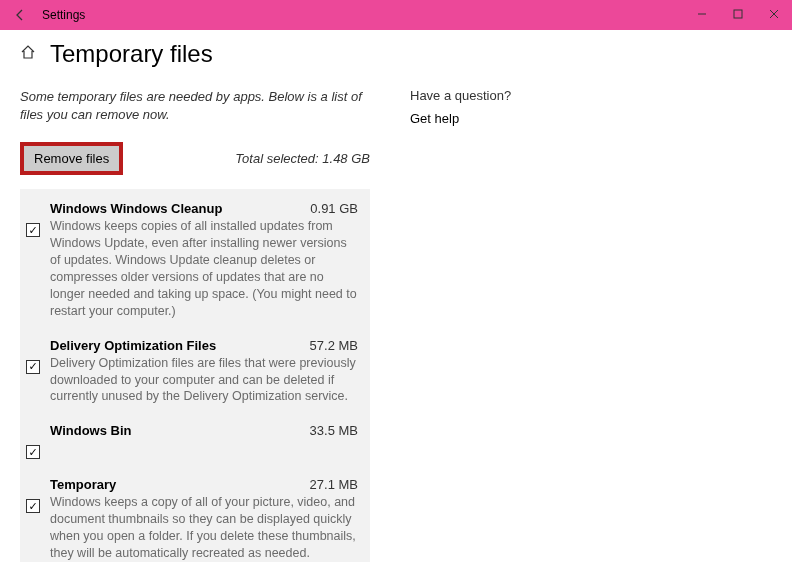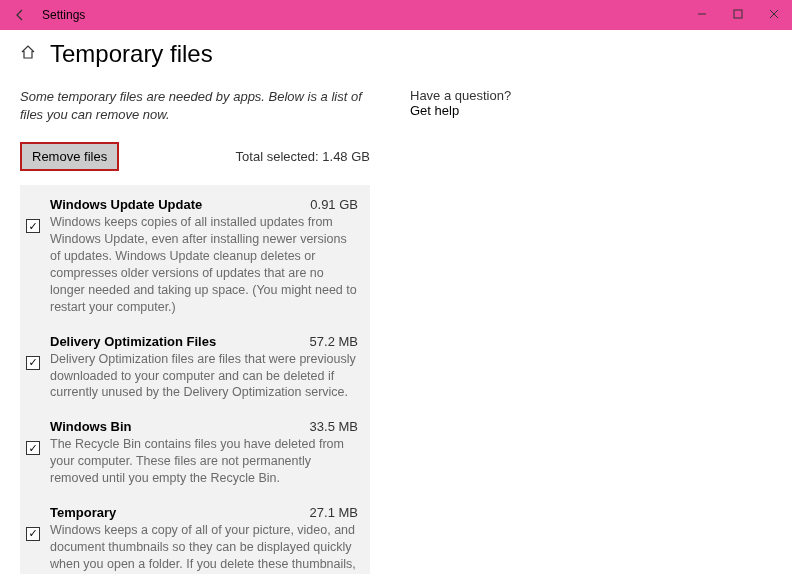--- a/index.html
+++ b/index.html
@@ -79,29 +79,30 @@
     font-style: italic;
   }
   .action-row {
     display: flex;
     align-items: center;
     justify-content: space-between;
     margin-bottom: 14px;
   }
   .remove-btn {
     background: #ccc;
-    border: 2px solid #b91c1c;
+    border: 4px solid #b91c1c;
     padding: 5px 10px;
     font-size: 13px;
     font-family: inherit;
     cursor: pointer;
   }
   .total {
     font-size: 13px;
     color: #333;
+    font-style: italic;
   }
   .list {
     background: #f2f2f2;
     padding: 12px 12px 0 6px;
   }
   .item {
     display: flex;
     align-items: flex-start;
     gap: 10px;
     margin-bottom: 18px;
@@ -140,21 +141,21 @@
     color: #6b6b6b;
     line-height: 1.35;
     margin-top: 2px;
   }
   .right {
     padding-top: 0;
     font-size: 13px;
   }
   .right .q {
     color: #333;
-    margin-bottom: 0;
+    margin-bottom: 8px;
   }
   .right .help {
     color: #000000;
     cursor: pointer;
   }
 </style>
 </head>
 <body>
 
 <div class="titlebar">
@@ -198,21 +199,21 @@
     <div class="action-row">
       <button class="remove-btn">Remove files</button>
       <span class="total">Total selected: 1.48 GB</span>
     </div>
     <div class="list">
 
       <div class="item">
         <div class="checkbox">✓</div>
         <div class="item-body">
           <div class="item-head">
-            <span class="item-title">Windows Update Update</span>
+            <span class="item-title">Windows Windows Cleanup</span>
             <span class="item-size">0.91 GB</span>
           </div>
           <div class="item-desc">Windows keeps copies of all installed updates from Windows Update, even after installing newer versions of updates. Windows Update cleanup deletes or compresses older versions of updates that are no longer needed and taking up space. (You might need to restart your computer.)</div>
         </div>
       </div>
 
       <div class="item">
         <div class="checkbox">✓</div>
         <div class="item-body">
           <div class="item-head">
@@ -223,21 +224,20 @@
         </div>
       </div>
 
       <div class="item">
         <div class="checkbox">✓</div>
         <div class="item-body">
           <div class="item-head">
             <span class="item-title">Windows Bin</span>
             <span class="item-size">33.5 MB</span>
           </div>
-          <div class="item-desc">The Recycle Bin contains files you have deleted from your computer. These files are not permanently removed until you empty the Recycle Bin.</div>
         </div>
       </div>
 
       <div class="item">
         <div class="checkbox">✓</div>
         <div class="item-body">
           <div class="item-head">
             <span class="item-title">Temporary</span>
             <span class="item-size">27.1 MB</span>
           </div>

